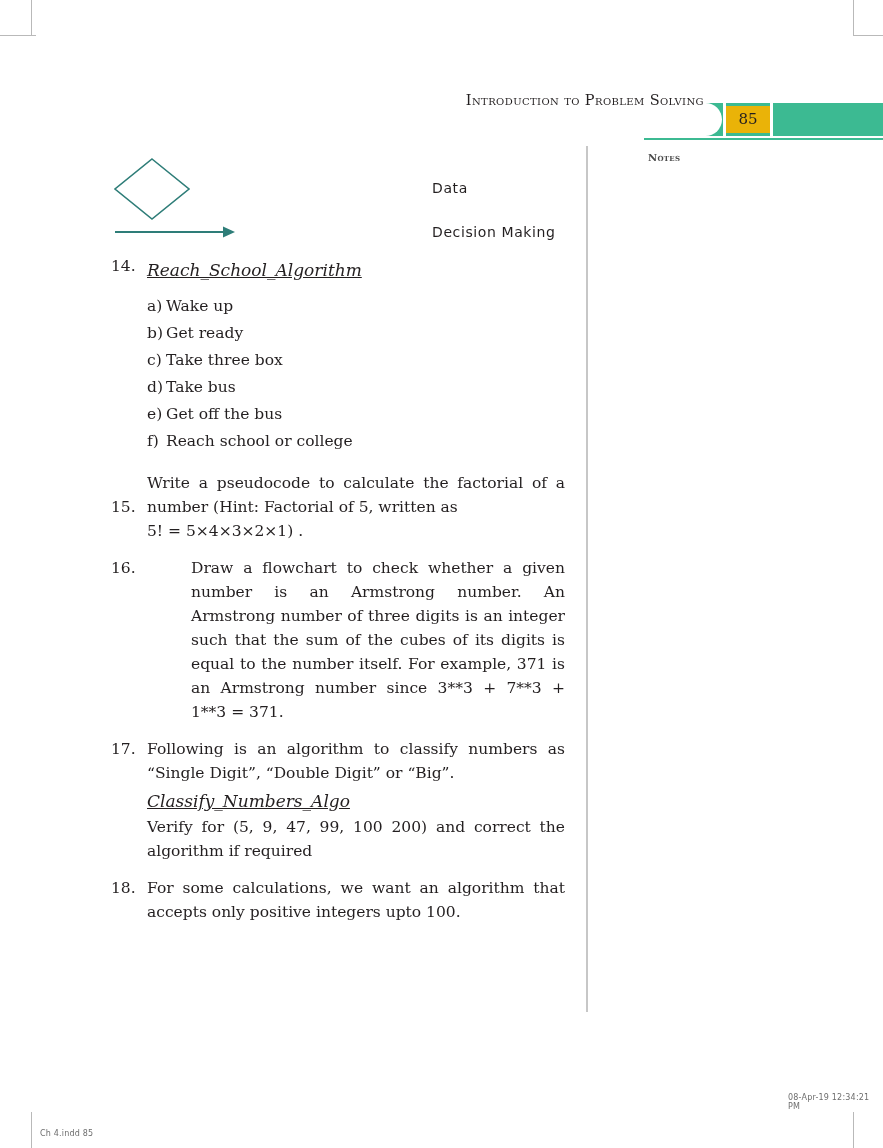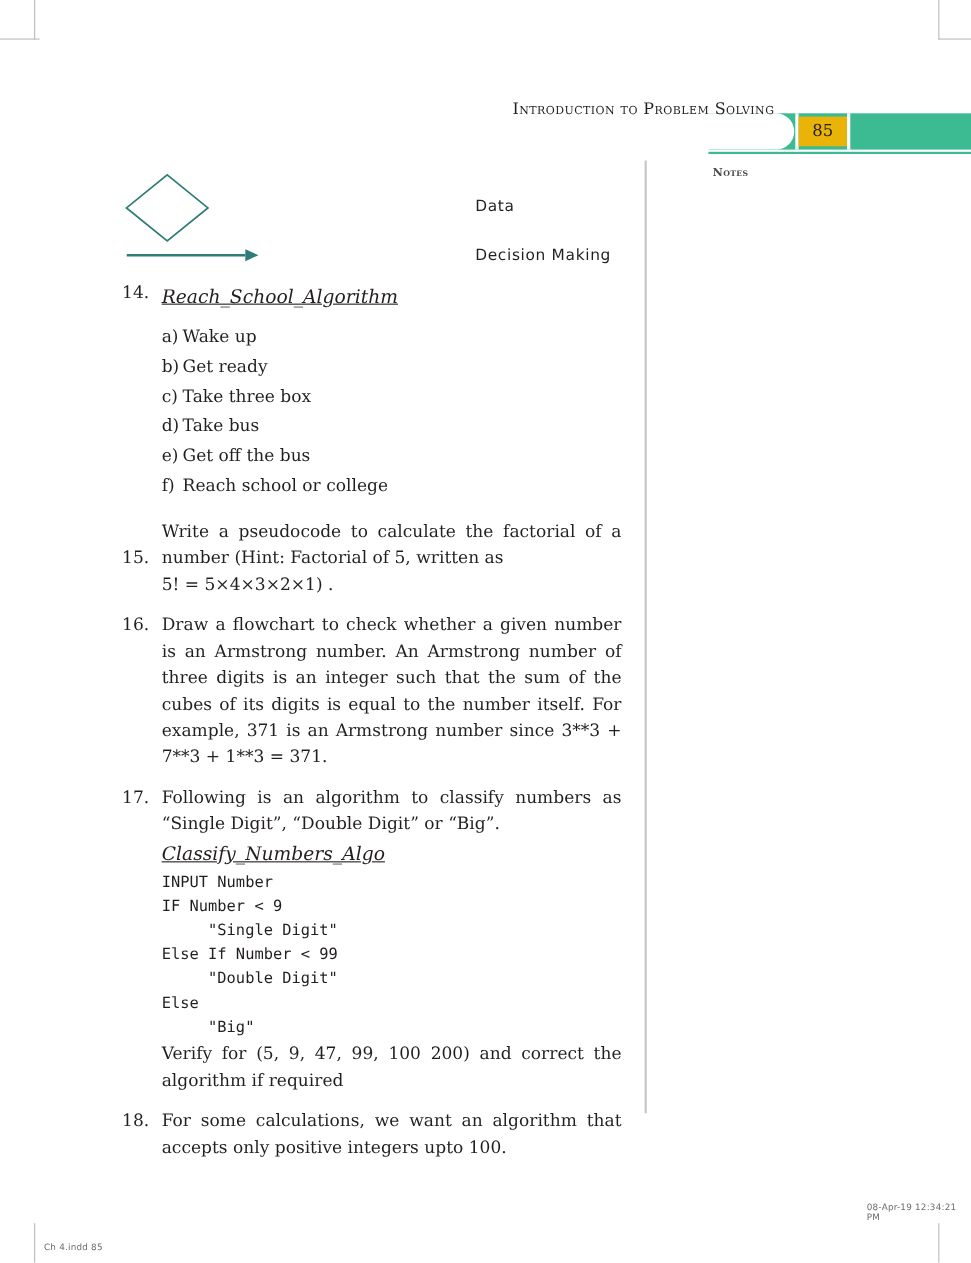--- a/index.html
+++ b/index.html
@@ -305,39 +305,32 @@
   </div>
 
   <div class="q-item" style="margin-top:16px;align-items:center;">
     <div class="q-num">15.</div>
     <div class="q-body">
       <div class="q-text">Write a pseudocode to calculate the factorial of a number (Hint: Factorial of 5, written as</div>
       <div class="formula">5! = 5×4×3×2×1) .</div>
     </div>
   </div>
 
-  <div class="q-item" style="">
+  <div class="q-item" style="gap:44px;">
     <div class="q-num">16.</div>
     <div class="q-body">
       <div class="q-text">Draw a flowchart to check whether a given number is an Armstrong number. An Armstrong number of three digits is an integer such that the sum of the cubes of its digits is equal to the number itself. For example, 371 is an Armstrong number since 3**3 + 7**3 + 1**3 = 371.</div>
     </div>
   </div>
 
   <div class="q-item" style="margin-top:13px;">
     <div class="q-num">17.</div>
     <div class="q-body">
       <div class="q-text">Following is an algorithm to classify numbers as “Single Digit”, “Double Digit” or “Big”.</div>
       <div class="algo-name">Classify_Numbers_Algo</div>
-      <div class="code-block">INPUT Number
-IF Number &lt; 9
-     "Single Digit"
-Else If Number &lt; 99
-     "Double Digit"
-Else
-     "Big"</div>
       <div class="verify-text">Verify for (5, 9, 47, 99, 100 200) and correct the algorithm if required</div>
     </div>
   </div>
 
   <div class="q-item" style="margin-top:13px;">
     <div class="q-num">18.</div>
     <div class="q-body">
       <div class="q-text">For some calculations, we want an algorithm that accepts only positive integers upto 100.</div>
     </div>
   </div>

